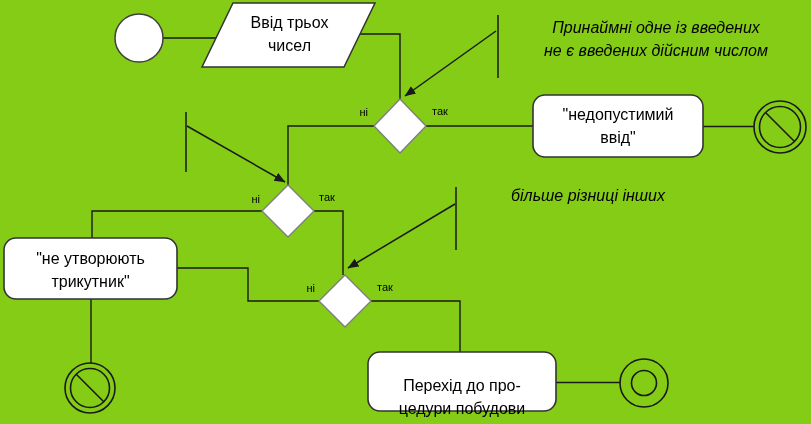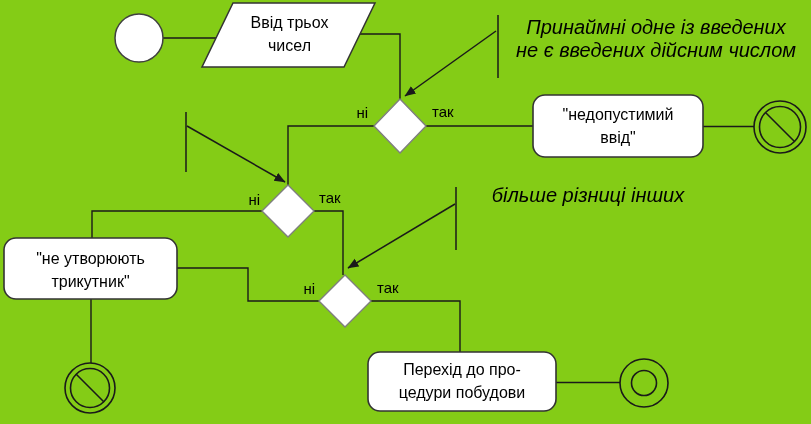--- a/index.html
+++ b/index.html
@@ -24,31 +24,31 @@
     position: absolute;
     color: #000000;
     text-align: center;
     line-height: 23px;
     font-size: 16px;
     white-space: nowrap;
   }
   .bold { font-weight: normal; }
   .guard {
     position: absolute;
-    font-size: 15px;
+    font-size: 11px;
     color: #000000;
     line-height: 17px;
     white-space: nowrap;
   }
   .guard.right-align { text-align: right; }
   .guard.left-align { text-align: right; }
   .annotation {
     position: absolute;
     font-style: italic;
-    font-size: 20px;
+    font-size: 16px;
     line-height: 23px;
     color: #000000;
     text-align: center;
     white-space: nowrap;
   }
 </style>
 </head>
 <body>
 
 <div class="stage">
@@ -121,21 +121,21 @@
   <div class="txt bold" style="left:533px; top:103px; width:170px;">
     <div>"недопустимий</div>
     <div>ввід"</div>
   </div>
 
   <div class="txt bold" style="left:4px; top:247px; width:173px;">
     <div>"не утворюють</div>
     <div>трикутник"</div>
   </div>
 
-  <div class="txt" style="left:368px; top:358px; width:188px;">
+  <div class="txt" style="left:368px; top:374px; width:188px;">
     <div>Перехід до про-</div>
     <div>цедури побудови</div>
   </div>
 
   <div class="guard right-align" style="left:333px; top:104px; width:35px;">ні</div>
   <div class="guard left-align" style="left:432px; top:103px;">так</div>
 
   <div class="guard right-align" style="left:225px; top:191px; width:35px;">ні</div>
   <div class="guard left-align" style="left:319px; top:189px;">так</div>
 

